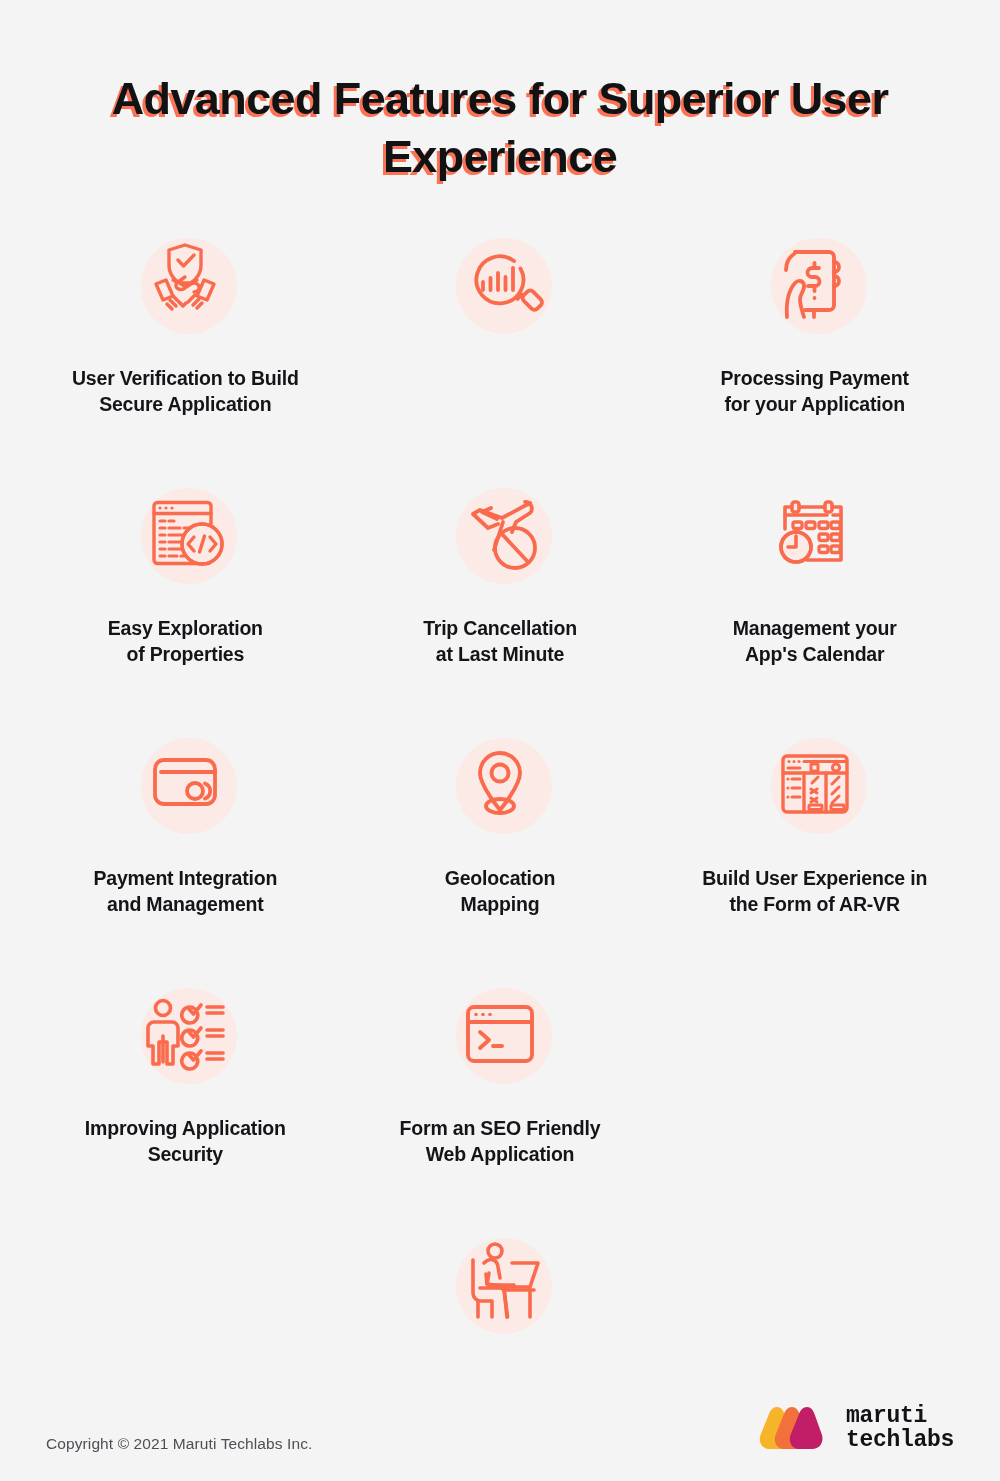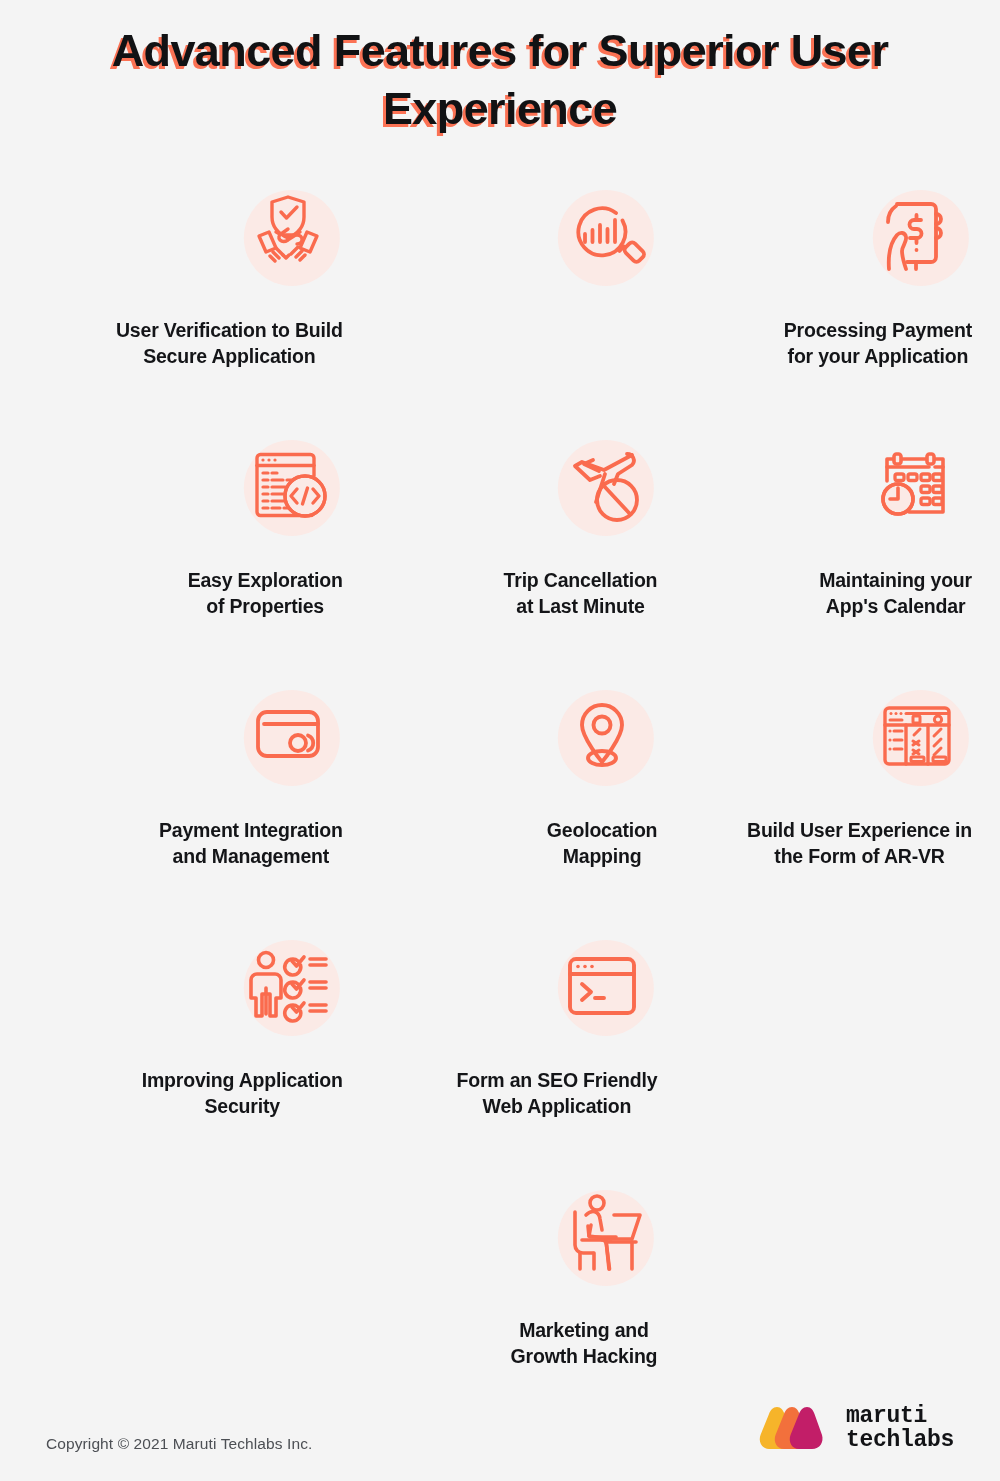--- a/index.html
+++ b/index.html
@@ -25,35 +25,36 @@
     text-align: center;
   }
   .title {
     font-size: 45px;
     font-weight: 700;
     line-height: 1.28;
     letter-spacing: -0.6px;
     color: #111214;
     text-shadow: -3px 3px 0 #fb7254;
     padding: 0 60px;
+    margin-top: 48px;
   }
 
   
   .grid {
     margin-top: 38px;
     display: grid;
     grid-template-columns: repeat(3, 1fr);
     row-gap: 0px;
     padding: 0 28px;
   }
 
   .cell {
     display: flex;
     flex-direction: column;
-    align-items: flex-end;
+    align-items: center;
     height: 250px;
     padding-top: 6px;
   }
   .cell.single { grid-column: 2; }
 
   .icon-holder {
     position: relative;
     width: 110px;
     height: 110px;
     display: flex;
@@ -280,21 +281,21 @@
               <rect x="56" y="64" width="9" height="6.5" rx="2"></rect>
               <rect x="68" y="64" width="9" height="6.5" rx="2"></rect>
             </g>
             <circle cx="33" cy="65" r="15" fill="#fbeae6"></circle>
             <circle cx="33" cy="65" r="15"></circle>
             <path d="M33 54 v11 h-8"></path>
           </svg>
         </div>
         <div class="icon-blob" style="z-index:-1"></div>
       </div>
-      <div class="cell-label">Maintaining your
+      <div class="cell-label">Management your
 App's Calendar</div>
     </div>
 
     <div class="cell">
       <div class="icon-holder">
         <div class="icon-blob"></div>
         <div class="icon-art">
           <svg viewBox="0 0 104 104" fill="none" stroke="#fa6b4e" stroke-width="3.8" stroke-linecap="round" stroke-linejoin="round">
             <rect x="22" y="28" width="60" height="44" rx="9"></rect>
             <path d="M28 40 h54"></path>
@@ -436,22 +437,20 @@
             <path d="M44 69 v16"></path>
             <path d="M56 56 l3 29"></path>
             <path d="M52 56 h-20"></path>
             <path d="M57 58 h29"></path>
             <path d="M82 58 v27"></path>
             <path d="M64 31 h26 l-8 24 h-26"></path>
             <path d="M40 53 h26"></path>
           </svg>
         </div>
       </div>
-      <div class="cell-label">Marketing and
-Growth Hacking</div>
     </div>
 
   </div>
 
   <div class="footer">
     <div class="copyright">Copyright © 2021 Maruti Techlabs Inc.</div>
     <div class="logo">
       <svg class="logo-mark" viewBox="0 0 74 46">
         <path d="M18 2 C22 2 24 5 25.5 9 L33 30 C35 37 31 44 23 44 L10 44 C3 44 -1 37 1.5 30 L10 9 C11.5 5 14 2 18 2 Z" fill="#F6B42A"></path>
         <path d="M33 2 C37 2 39 5 40.5 9 L48 30 C50 37 46 44 38 44 L25 44 C18 44 14 37 16.5 30 L25 9 C26.5 5 29 2 33 2 Z" fill="#F2703C"></path>

